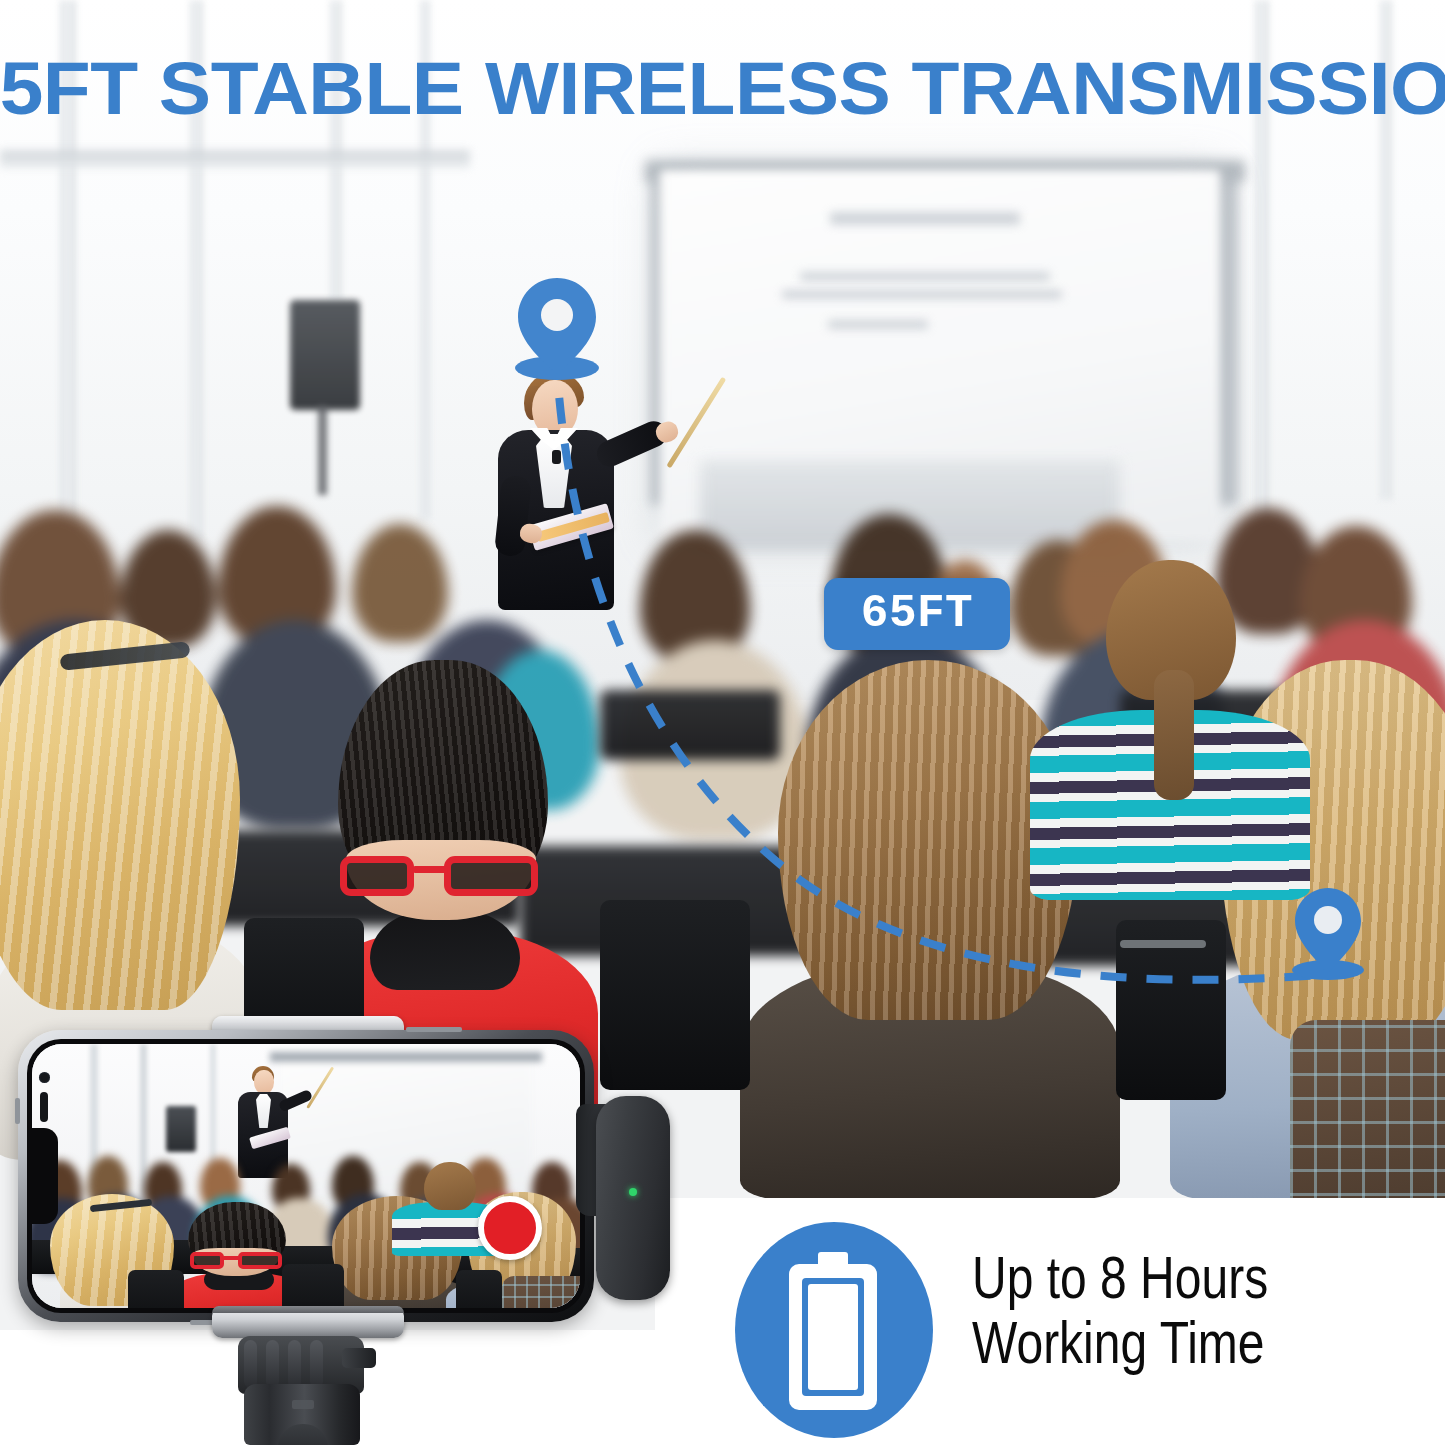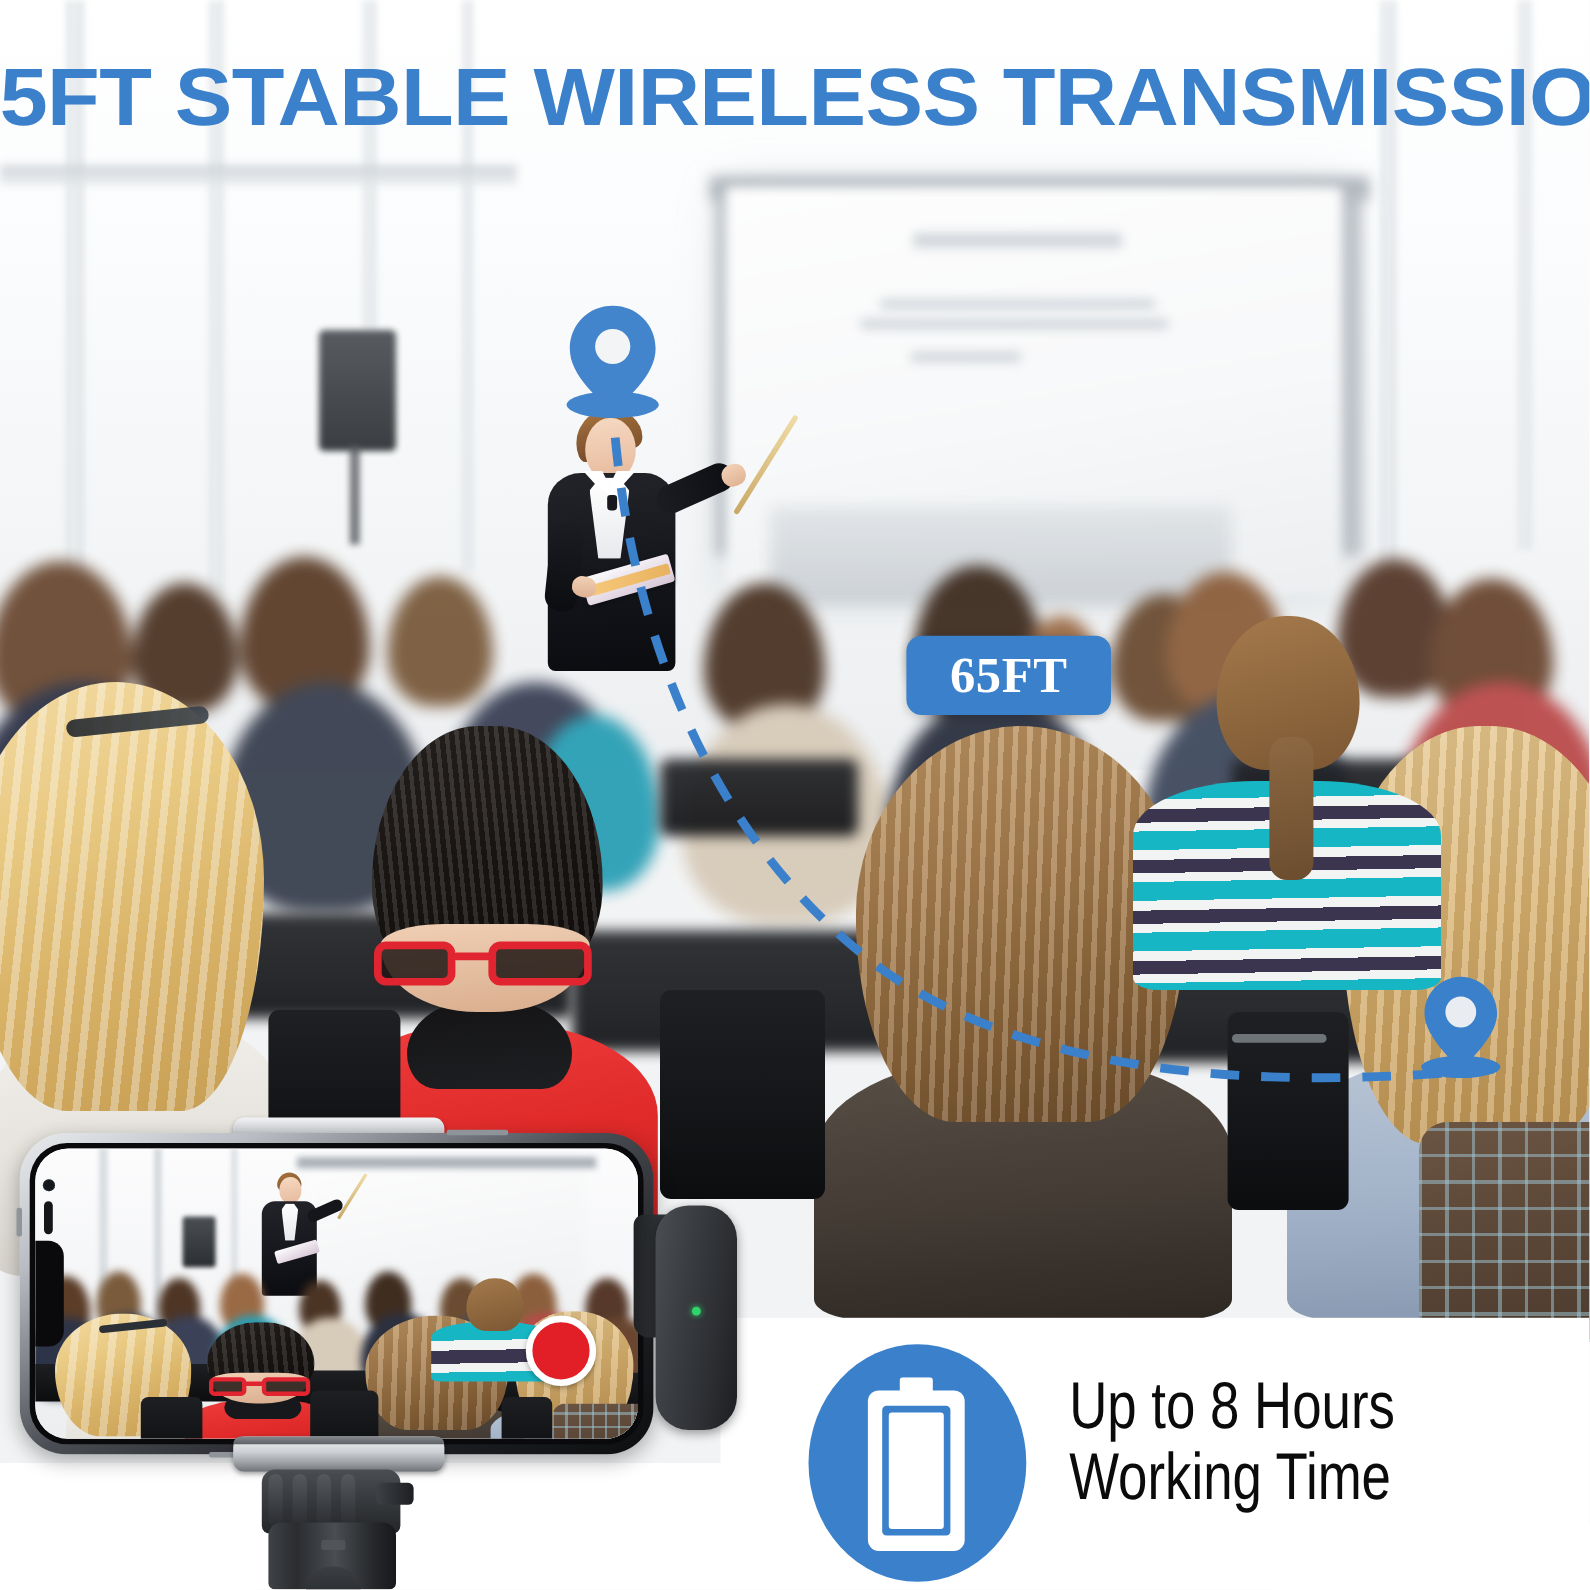--- a/index.html
+++ b/index.html
@@ -169,21 +169,21 @@
 
   
   .badge {
     position:absolute; left:824px; top:578px; width:186px; height:72px;
     background:#3a80cb; border-radius:14px;
     display:flex; align-items:center; justify-content:center;
     box-shadow:0 2px 8px rgba(0,0,0,.18);
   }
   .badge span{
     color:#fff; font-size:46px; font-weight:700; letter-spacing:.5px;
-    font-family:Liberation Serif, serif; line-height:1;
+    font-family:Liberation Mono, monospace; line-height:1;
   }
 
   
   .headline {
     position:absolute; left:0; top:52px; width:1445px; text-align:center;
     color:#3a80cb; font-family:"Liberation Sans", sans-serif;
     font-weight:700; font-size:74px; line-height:1;
     letter-spacing:-0.5px;
     transform:scaleX(1.06); transform-origin:50% 50%;
     white-space:nowrap;

